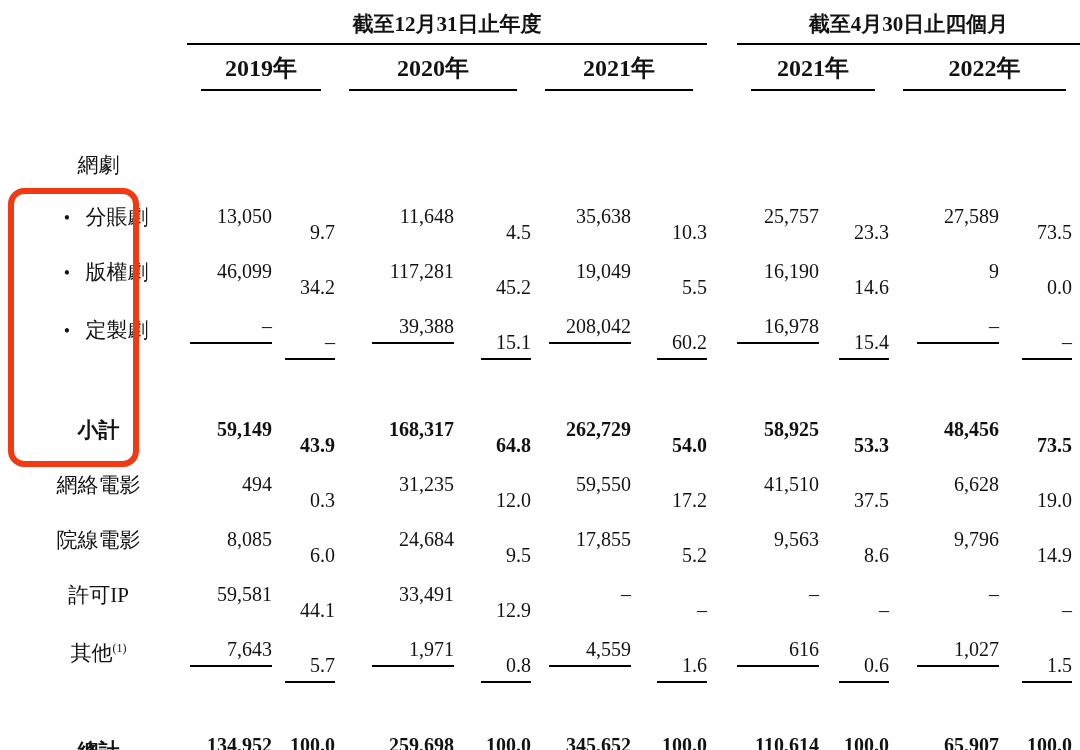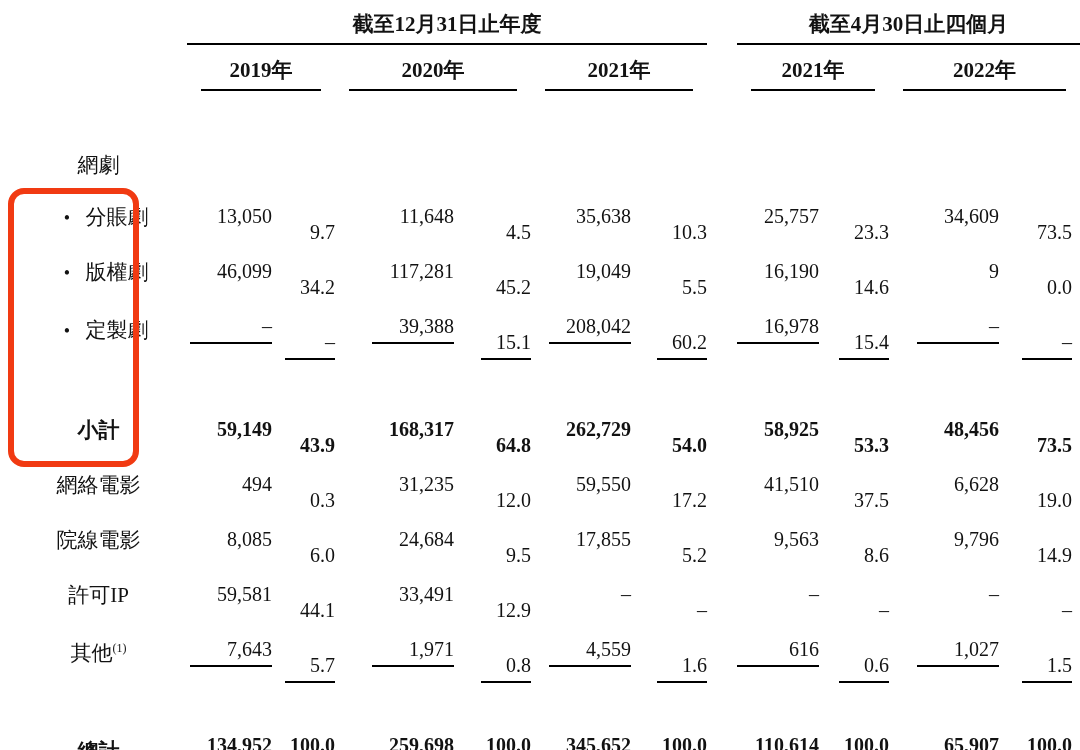--- a/index.html
+++ b/index.html
@@ -12,21 +12,21 @@
   table{border-collapse:collapse;table-layout:fixed;width:1070px;}
   th,td{padding:0;margin:0;font-weight:normal;}
   col.c-lbl{width:177px;} col.c-a1{width:85px;} col.c-p1{width:63px;}
   col.c-a2{width:119px;} col.c-p2{width:77px;} col.c-a3{width:100px;} col.c-p3{width:76px;}
   col.c-gap{width:30px;}
   col.c-a4{width:78px;} col.c-p4{width:74px;} col.c-a5{width:110px;} col.c-p5{width:81px;}
 
   .grp-row th{height:30px;vertical-align:bottom;}
   .grp{font-weight:bold;font-size:21px;text-align:center;border-bottom:2px solid #000;padding-bottom:5px;}
   .yr-row th{height:46px;vertical-align:bottom;}
-  .yr-row .yr div{font-weight:bold;font-size:21px;text-align:center;border-bottom:2px solid #000;margin:0 14px;padding-bottom:5px;}
+  .yr-row .yr div{font-weight:bold;font-size:24px;text-align:center;border-bottom:2px solid #000;margin:0 14px;padding-bottom:5px;}
   .unit-row th{height:48px;vertical-align:bottom;padding-bottom:6px;}
   .unit{font-style:italic;font-size:19px;text-align:right;white-space:nowrap;}
   th.unit.amt{direction:rtl;}
   .pr8{padding-right:8px;}
 
   tr.sp-head td{height:50px;}
   tr.blank td{height:42px;}
   tr.r48{height:48px;} tr.r44{height:44px;} tr.r52{height:52px;}
   tbody td{vertical-align:middle;font-size:20px;}
   .lbl{font-size:21px;text-align:center;white-space:nowrap;}
@@ -119,21 +119,21 @@
       <td class="lbl"><span class="bullet">•</span><span>分賬劇</span></td>
       <td class="num"><span class="v amt">13,050</span></td>
       <td class="num"><span class="v pct">9.7</span></td>
       <td class="num"><span class="v amt">11,648</span></td>
       <td class="num"><span class="v pct">4.5</span></td>
       <td class="num"><span class="v amt">35,638</span></td>
       <td class="num"><span class="v pct">10.3</span></td>
       <td></td>
       <td class="num"><span class="v amt">25,757</span></td>
       <td class="num"><span class="v pct">23.3</span></td>
-      <td class="num"><span class="v amt">34,609</span></td>
+      <td class="num"><span class="v amt">27,589</span></td>
       <td class="num pr8"><span class="v pct">73.5</span></td>
     </tr>
 
     <tr class="r48 indent">
       <td class="lbl"><span class="bullet">•</span><span>版權劇</span></td>
       <td class="num"><span class="v amt">46,099</span></td>
       <td class="num"><span class="v pct">34.2</span></td>
       <td class="num"><span class="v amt">117,281</span></td>
       <td class="num"><span class="v pct">45.2</span></td>
       <td class="num"><span class="v amt">19,049</span></td>

